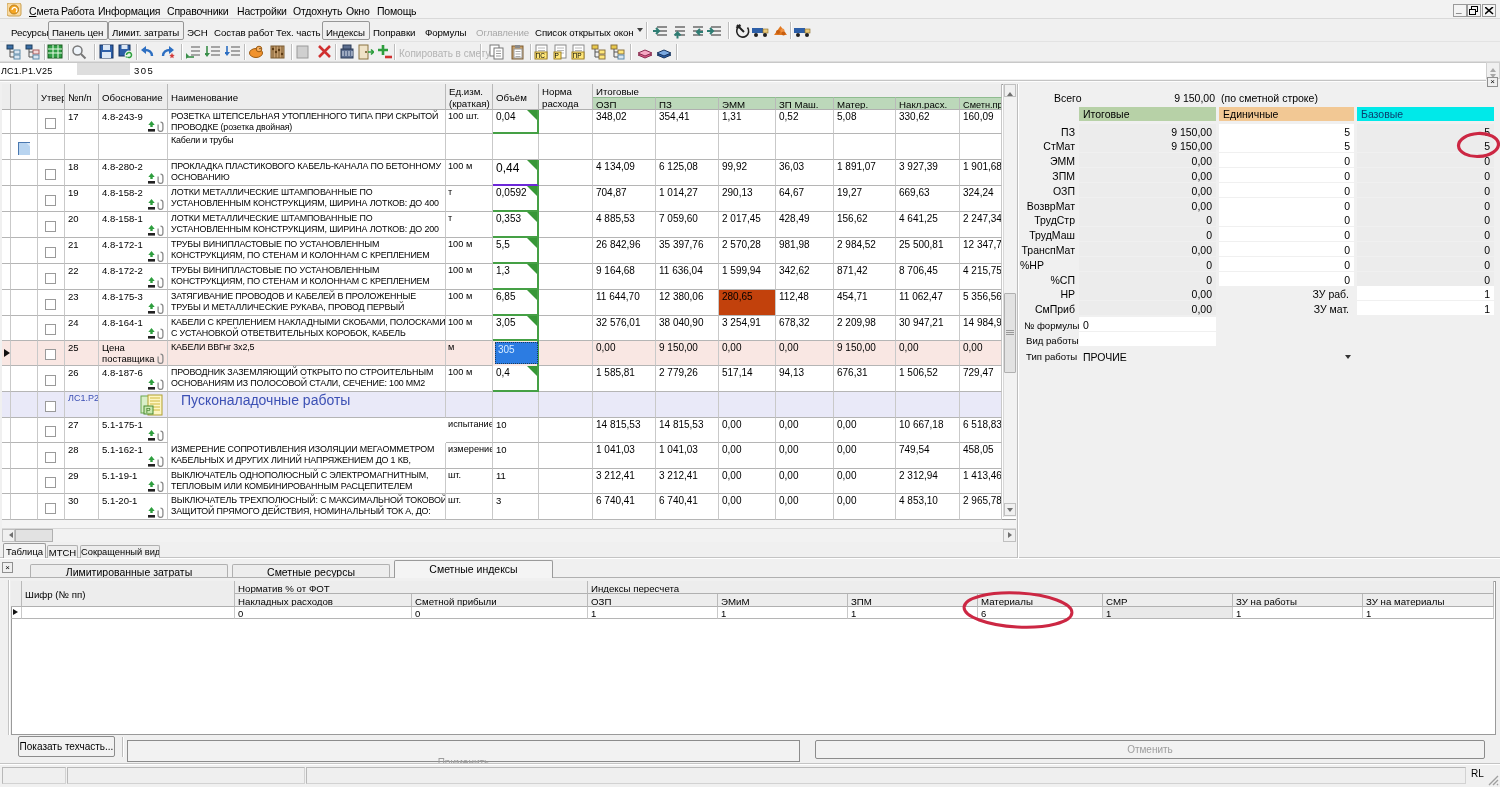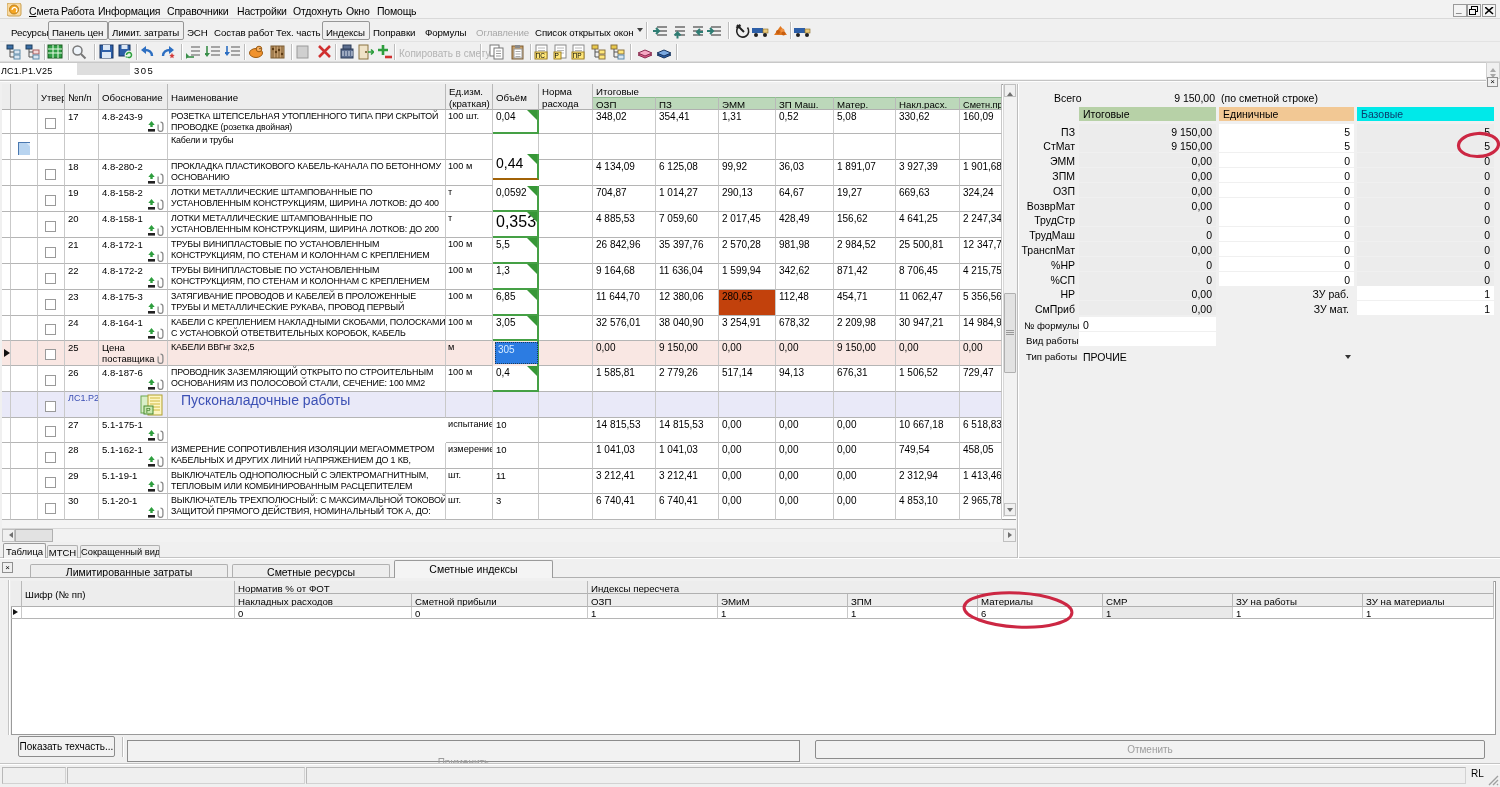--- a/index.html
+++ b/index.html
@@ -347,21 +347,21 @@
     </svg>
 <div class="a gc" style="left:2px;top:160px;width:9px;height:26px;background:#fff"></div>
 <div class="a gc" style="left:11px;top:160px;width:27px;height:26px;background:#fff"></div>
 <div class="a gc" style="left:38px;top:160px;width:27px;height:26px;background:#fff">
       <div style="position:absolute;left:7px;top:9px;width:11px;height:11px;border:1px solid #9a9a9a;background:#fff"></div>
     </div>
 <div class="a gc" style="left:65px;top:160px;width:34px;height:26px;background:#fff">18</div>
 <div class="a gc" style="left:99px;top:160px;width:69px;height:26px;background:#fff">4.8-280-2</div>
 <div class="a gc" style="left:168px;top:160px;width:278px;height:26px;background:#fff;font-size:8.9px;letter-spacing:-.15px">ПРОКЛАДКА ПЛАСТИКОВОГО КАБЕЛЬ-КАНАЛА ПО БЕТОННОМУ<br>ОСНОВАНИЮ</div>
 <div class="a gc" style="left:446px;top:160px;width:47px;height:26px;background:#fff;font-size:9.2px;padding-left:2px">100 м</div>
-<div class="a" style="left:493px;top:154px;width:46px;height:26px;background:#fff;border-right:2px solid #45a045;border-bottom:2px solid #a16207;padding:1px 0 0 3px;font-size:14px;overflow:hidden">0,44<svg style="position:absolute;right:0;top:0" width="10" height="10">
+<div class="a" style="left:493px;top:160px;width:46px;height:26px;background:#fff;border-right:2px solid #45a045;border-bottom:2px solid #6d28d9;padding:1px 0 0 3px;font-size:12px;overflow:hidden">0,44<svg style="position:absolute;right:0;top:0" width="10" height="10">
         <path d="M0 0h10v10z" fill="#379737"></path>
       </svg></div>
 <div class="a gc" style="left:539px;top:160px;width:54px;height:26px;background:#fff"></div>
 <div class="a gc num" style="left:593px;top:160px;width:63px;height:26px;background:#fff">4 134,09</div>
 <div class="a gc num" style="left:656px;top:160px;width:63px;height:26px;background:#fff">6 125,08</div>
 <div class="a gc num" style="left:719px;top:160px;width:57px;height:26px;background:#fff">99,92</div>
 <div class="a gc num" style="left:776px;top:160px;width:58px;height:26px;background:#fff">36,03</div>
 <div class="a gc num" style="left:834px;top:160px;width:62px;height:26px;background:#fff">1 891,07</div>
 <div class="a gc num" style="left:896px;top:160px;width:64px;height:26px;background:#fff">3 927,39</div>
 <div class="a gc num" style="left:960px;top:160px;width:42px;height:26px;background:#fff">1 901,68</div>
@@ -401,21 +401,21 @@
     </svg>
 <div class="a gc" style="left:2px;top:212px;width:9px;height:26px;background:#fff"></div>
 <div class="a gc" style="left:11px;top:212px;width:27px;height:26px;background:#fff"></div>
 <div class="a gc" style="left:38px;top:212px;width:27px;height:26px;background:#fff">
       <div style="position:absolute;left:7px;top:9px;width:11px;height:11px;border:1px solid #9a9a9a;background:#fff"></div>
     </div>
 <div class="a gc" style="left:65px;top:212px;width:34px;height:26px;background:#fff">20</div>
 <div class="a gc" style="left:99px;top:212px;width:69px;height:26px;background:#fff">4.8-158-1</div>
 <div class="a gc" style="left:168px;top:212px;width:278px;height:26px;background:#fff;font-size:8.9px;letter-spacing:-.15px">ЛОТКИ МЕТАЛЛИЧЕСКИЕ ШТАМПОВАННЫЕ ПО<br>УСТАНОВЛЕННЫМ КОНСТРУКЦИЯМ, ШИРИНА ЛОТКОВ: ДО 200</div>
 <div class="a gc" style="left:446px;top:212px;width:47px;height:26px;background:#fff;font-size:9.2px;padding-left:2px">т</div>
-<div class="a" style="left:493px;top:212px;width:46px;height:26px;background:#fff;border-right:2px solid #45a045;border-bottom:2px solid #45a045;padding:1px 0 0 3px;font-size:16px;overflow:hidden">0,353<svg style="position:absolute;right:0;top:0" width="10" height="10">
+<div class="a" style="left:493px;top:212px;width:46px;height:26px;background:#fff;border-right:2px solid #45a045;border-bottom:2px solid #45a045;padding:1px 0 0 3px;font-size:10px;overflow:hidden">0,353<svg style="position:absolute;right:0;top:0" width="10" height="10">
         <path d="M0 0h10v10z" fill="#379737"></path>
       </svg></div>
 <div class="a gc" style="left:539px;top:212px;width:54px;height:26px;background:#fff"></div>
 <div class="a gc num" style="left:593px;top:212px;width:63px;height:26px;background:#fff">4 885,53</div>
 <div class="a gc num" style="left:656px;top:212px;width:63px;height:26px;background:#fff">7 059,60</div>
 <div class="a gc num" style="left:719px;top:212px;width:57px;height:26px;background:#fff">2 017,45</div>
 <div class="a gc num" style="left:776px;top:212px;width:58px;height:26px;background:#fff">428,49</div>
 <div class="a gc num" style="left:834px;top:212px;width:62px;height:26px;background:#fff">156,62</div>
 <div class="a gc num" style="left:896px;top:212px;width:64px;height:26px;background:#fff">4 641,25</div>
 <div class="a gc num" style="left:960px;top:212px;width:42px;height:26px;background:#fff">2 247,34</div>
@@ -764,21 +764,21 @@
 <div class="a" style="left:1219px;top:212px;width:135px;height:14px;background:#fff;text-align:right;padding:2px 4px 0 0">0</div>
 <div class="a" style="left:1357px;top:212px;width:137px;height:14px;background:#ececec;text-align:right;padding:2px 4px 0 0">0</div>
 <div class="a" style="left:1020px;top:229px;width:55px;text-align:right">ТрудМаш</div>
 <div class="a" style="left:1079px;top:227px;width:137px;height:14px;background:#ececec;text-align:right;padding:2px 4px 0 0">0</div>
 <div class="a" style="left:1219px;top:227px;width:135px;height:14px;background:#fff;text-align:right;padding:2px 4px 0 0">0</div>
 <div class="a" style="left:1357px;top:227px;width:137px;height:14px;background:#ececec;text-align:right;padding:2px 4px 0 0">0</div>
 <div class="a" style="left:1020px;top:244px;width:55px;text-align:right">ТранспМат</div>
 <div class="a" style="left:1079px;top:242px;width:137px;height:14px;background:#ececec;text-align:right;padding:2px 4px 0 0">0,00</div>
 <div class="a" style="left:1219px;top:242px;width:135px;height:14px;background:#fff;text-align:right;padding:2px 4px 0 0">0</div>
 <div class="a" style="left:1357px;top:242px;width:137px;height:14px;background:#ececec;text-align:right;padding:2px 4px 0 0">0</div>
-<div class="a" style="left:1020px;top:259px;width:55px;text-align:right">%НР</div>
+<div class="a" style="left:1020px;top:259px;width:55px;">%НР</div>
 <div class="a" style="left:1079px;top:257px;width:137px;height:14px;background:#ececec;text-align:right;padding:2px 4px 0 0">0</div>
 <div class="a" style="left:1219px;top:257px;width:135px;height:14px;background:#fff;text-align:right;padding:2px 4px 0 0">0</div>
 <div class="a" style="left:1357px;top:257px;width:137px;height:14px;background:#ececec;text-align:right;padding:2px 4px 0 0">0</div>
 <div class="a" style="left:1020px;top:274px;width:55px;text-align:right">%СП</div>
 <div class="a" style="left:1079px;top:272px;width:137px;height:14px;background:#ececec;text-align:right;padding:2px 4px 0 0">0</div>
 <div class="a" style="left:1219px;top:272px;width:135px;height:14px;background:#fff;text-align:right;padding:2px 4px 0 0">0</div>
 <div class="a" style="left:1357px;top:272px;width:137px;height:14px;background:#ececec;text-align:right;padding:2px 4px 0 0">0</div>
 <div class="a" style="left:1020px;top:288px;width:55px;text-align:right">НР</div>
 <div class="a" style="left:1079px;top:286px;width:137px;height:14px;background:#ececec;text-align:right;padding:2px 4px 0 0">0,00</div>
 <div class="a" style="left:1219px;top:288px;width:130px;text-align:right">ЗУ раб.</div>

